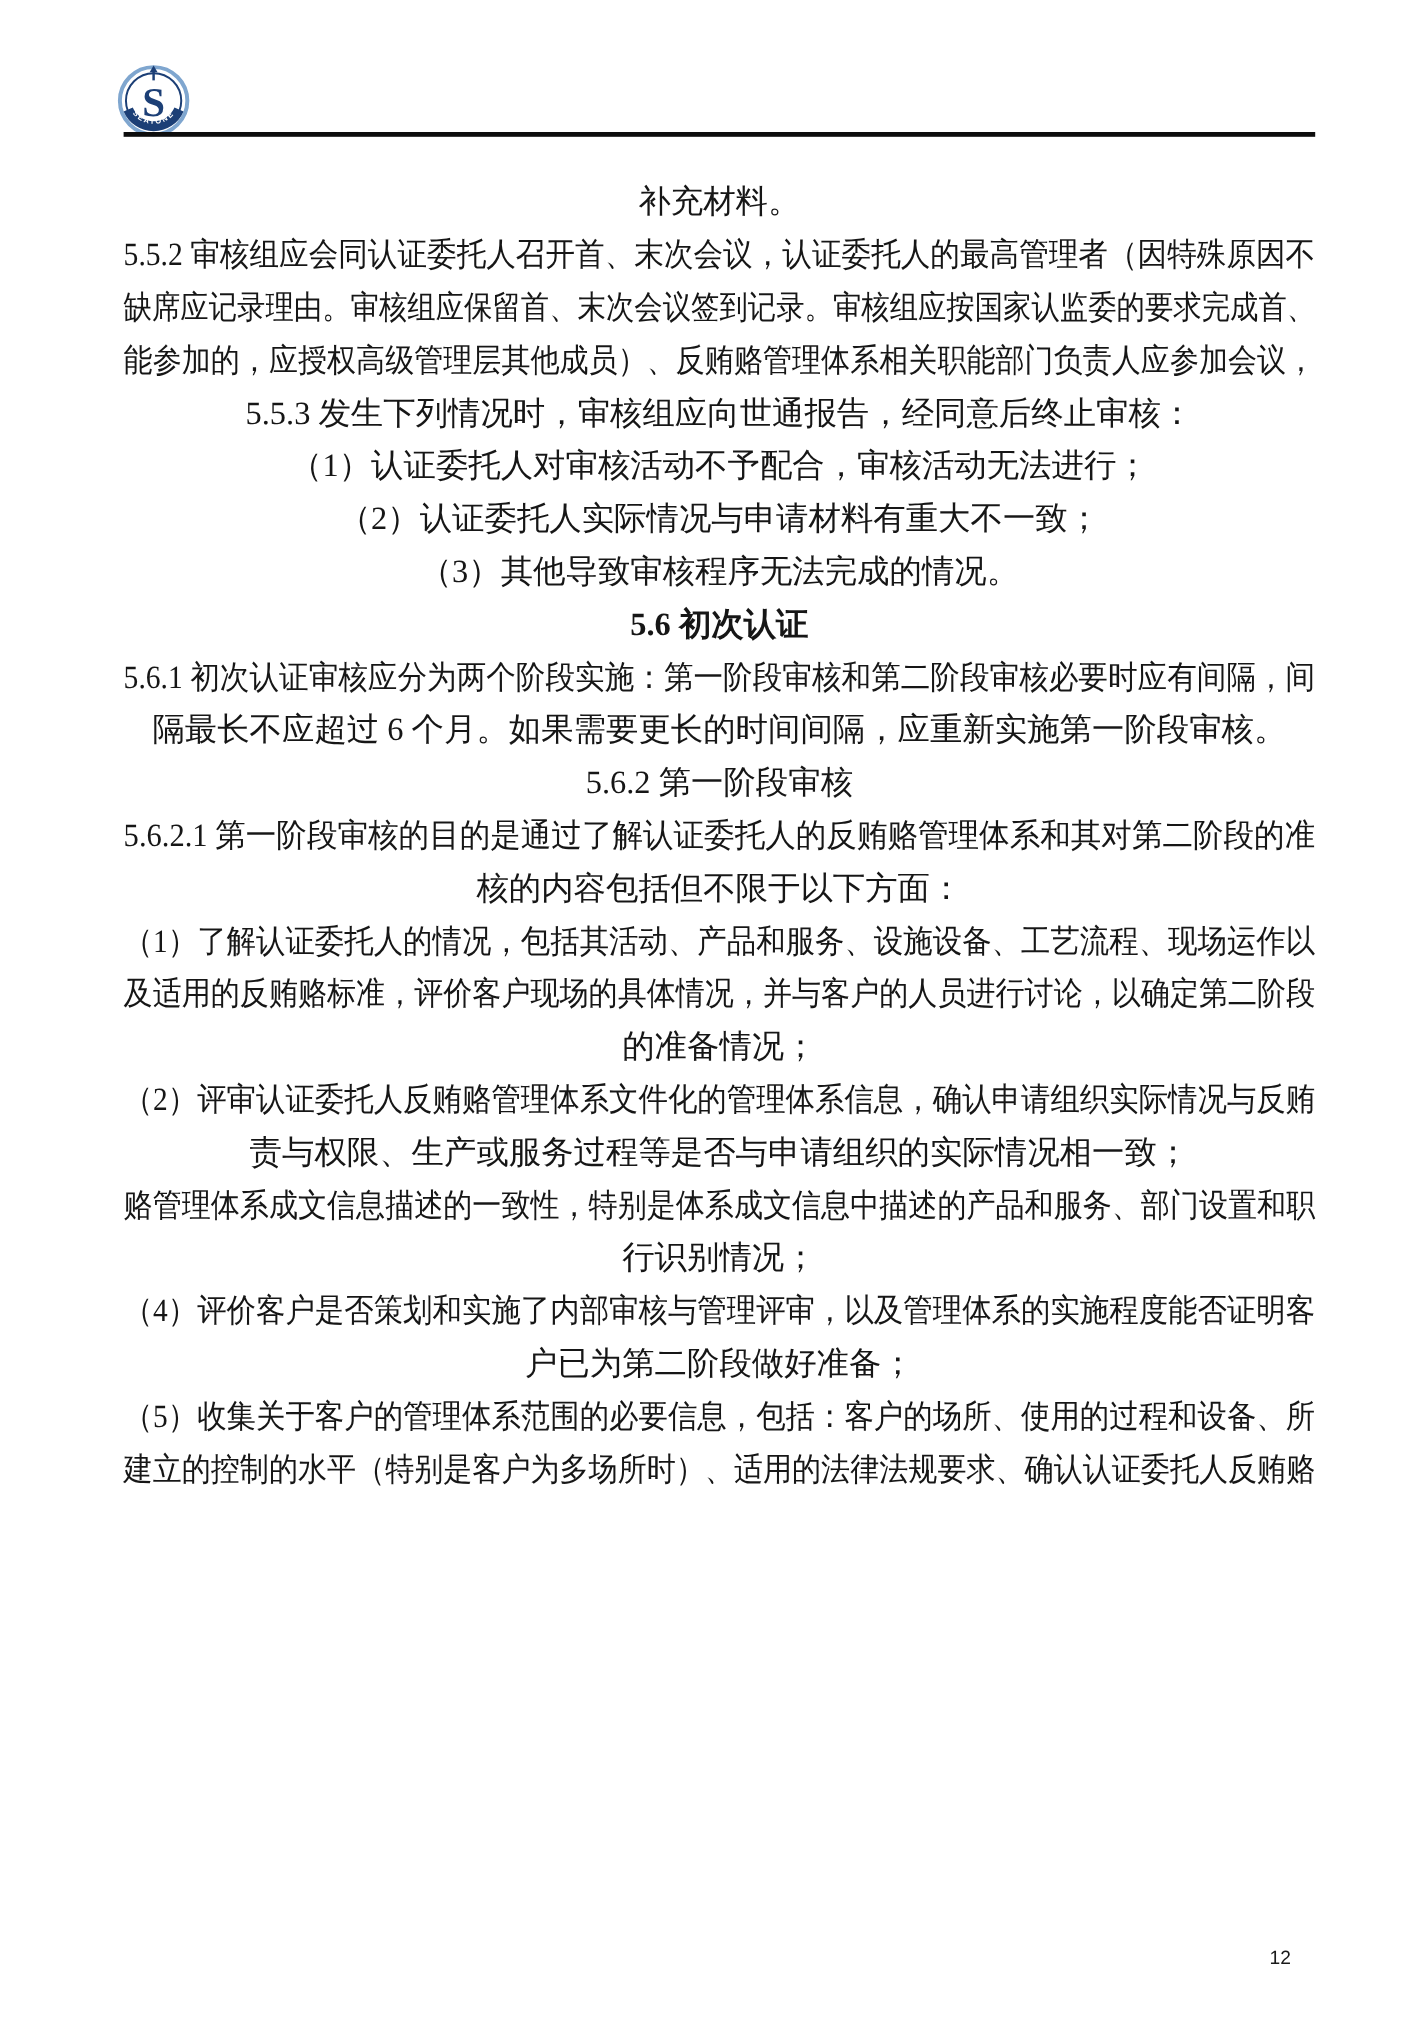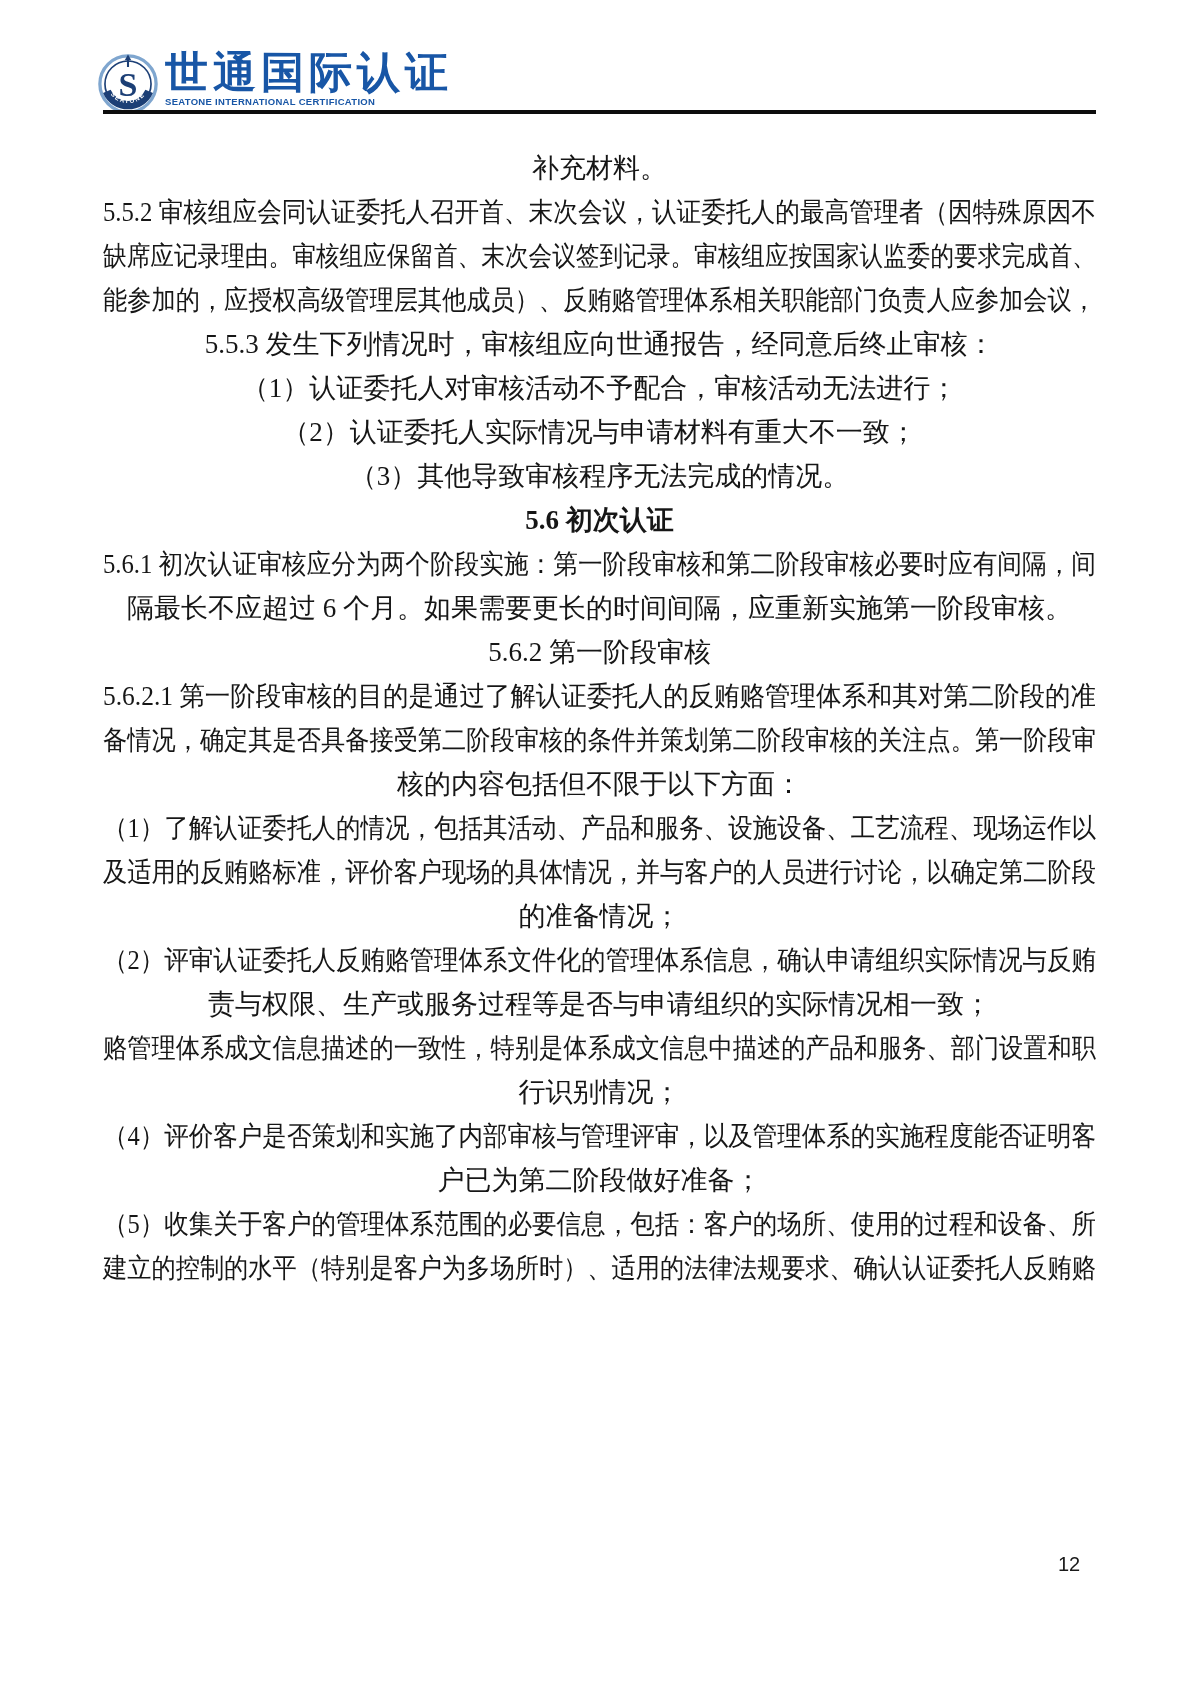--- a/index.html
+++ b/index.html
@@ -76,23 +76,23 @@
     display: inline-block;
     transform-origin: 0 50%;
   }
   .bold {
     font-weight: 700;
   }
   
   .pagenum {
     position: absolute;
     left: 1058px;
-    top: 1553px;
+    top: 1624px;
     font-family: "Liberation Sans", sans-serif;
-    font-size: 20px;
+    font-size: 16px;
     color: #1a1a1a;
   }
 </style>
 </head>
 <body>
 
 <div class="page">
 
   <div class="header">
     <span class="emblem">
@@ -104,43 +104,38 @@
         <circle cx="30" cy="31" r="22.3" fill="#ffffff" stroke="#1c3f76" stroke-width="1.6"></circle>
         <path d="M 9.5 38 A 22.3 22.3 0 0 0 50.5 38" fill="none" stroke="#1c3f76" stroke-width="8"></path>
         <rect x="29" y="5.5" width="2" height="9" fill="#1c3f76"></rect>
         <polygon points="26.8,8 33.2,8 30,2.5" fill="#1c3f76"></polygon>
         <text x="30" y="43" text-anchor="middle" font-family="'Liberation Serif', serif" font-weight="bold" font-size="33" fill="#1c3f76">S</text>
         <text font-family="'Liberation Sans', sans-serif" font-size="6" font-weight="bold" fill="#ffffff" letter-spacing="1.5">
           <textPath href="#arcpath" startOffset="50%" text-anchor="middle">SEATONE</textPath>
         </text>
       </svg>
     </span>
-    <div class="brand-text">
-      <div class="brand-zh">世通国际认证</div>
-      <div class="brand-en">SEATONE INTERNATIONAL CERTIFICATION</div>
-    </div>
   </div>
 
   <div class="rule"></div>
 
   <main class="doc-body" id="doc-body">
       <div class="line"><span class="line-text">补充材料。</span></div>
       <div class="line"><span class="line-text" style="transform: scaleX(0.913734);">5.5.2 审核组应会同认证委托人召开首、末次会议，认证委托人的最高管理者（因特殊原因不</span></div>
       <div class="line"><span class="line-text" style="transform: scaleX(0.875661);">缺席应记录理由。审核组应保留首、末次会议签到记录。审核组应按国家认监委的要求完成首、</span></div>
       <div class="line"><span class="line-text" style="transform: scaleX(0.897019);">能参加的，应授权高级管理层其他成员）、反贿赂管理体系相关职能部门负责人应参加会议，</span></div>
       <div class="line"><span class="line-text">5.5.3 发生下列情况时，审核组应向世通报告，经同意后终止审核：</span></div>
       <div class="line"><span class="line-text">（1）认证委托人对审核活动不予配合，审核活动无法进行；</span></div>
       <div class="line"><span class="line-text">（2）认证委托人实际情况与申请材料有重大不一致；</span></div>
       <div class="line"><span class="line-text">（3）其他导致审核程序无法完成的情况。</span></div>
       <div class="line bold"><span class="line-text">5.6 初次认证</span></div>
       <div class="line"><span class="line-text" style="transform: scaleX(0.913734);">5.6.1 初次认证审核应分为两个阶段实施：第一阶段审核和第二阶段审核必要时应有间隔，间</span></div>
       <div class="line"><span class="line-text">隔最长不应超过 6 个月。如果需要更长的时间间隔，应重新实施第一阶段审核。</span></div>
       <div class="line"><span class="line-text">5.6.2 第一阶段审核</span></div>
       <div class="line"><span class="line-text" style="transform: scaleX(0.94302);">5.6.2.1 第一阶段审核的目的是通过了解认证委托人的反贿赂管理体系和其对第二阶段的准</span></div>
-      <div class="line"><span class="line-text" style="transform: scaleX(0.897019);">备情况，确定其是否具备接受第二阶段审核的条件并策划第二阶段审核的关注点。第一阶段审</span></div>
       <div class="line"><span class="line-text">核的内容包括但不限于以下方面：</span></div>
       <div class="line"><span class="line-text" style="transform: scaleX(0.908093);">（1）了解认证委托人的情况，包括其活动、产品和服务、设施设备、工艺流程、现场运作以</span></div>
       <div class="line"><span class="line-text" style="transform: scaleX(0.897019);">及适用的反贿赂标准，评价客户现场的具体情况，并与客户的人员进行讨论，以确定第二阶段</span></div>
       <div class="line"><span class="line-text">的准备情况；</span></div>
       <div class="line"><span class="line-text" style="transform: scaleX(0.908093);">（2）评审认证委托人反贿赂管理体系文件化的管理体系信息，确认申请组织实际情况与反贿</span></div>
       <div class="line"><span class="line-text">责与权限、生产或服务过程等是否与申请组织的实际情况相一致；</span></div>
       <div class="line"><span class="line-text" style="transform: scaleX(0.897019);">赂管理体系成文信息描述的一致性，特别是体系成文信息中描述的产品和服务、部门设置和职</span></div>
       <div class="line"><span class="line-text">行识别情况；</span></div>
       <div class="line"><span class="line-text" style="transform: scaleX(0.908093);">（4）评价客户是否策划和实施了内部审核与管理评审，以及管理体系的实施程度能否证明客</span></div>
       <div class="line"><span class="line-text">户已为第二阶段做好准备；</span></div>

